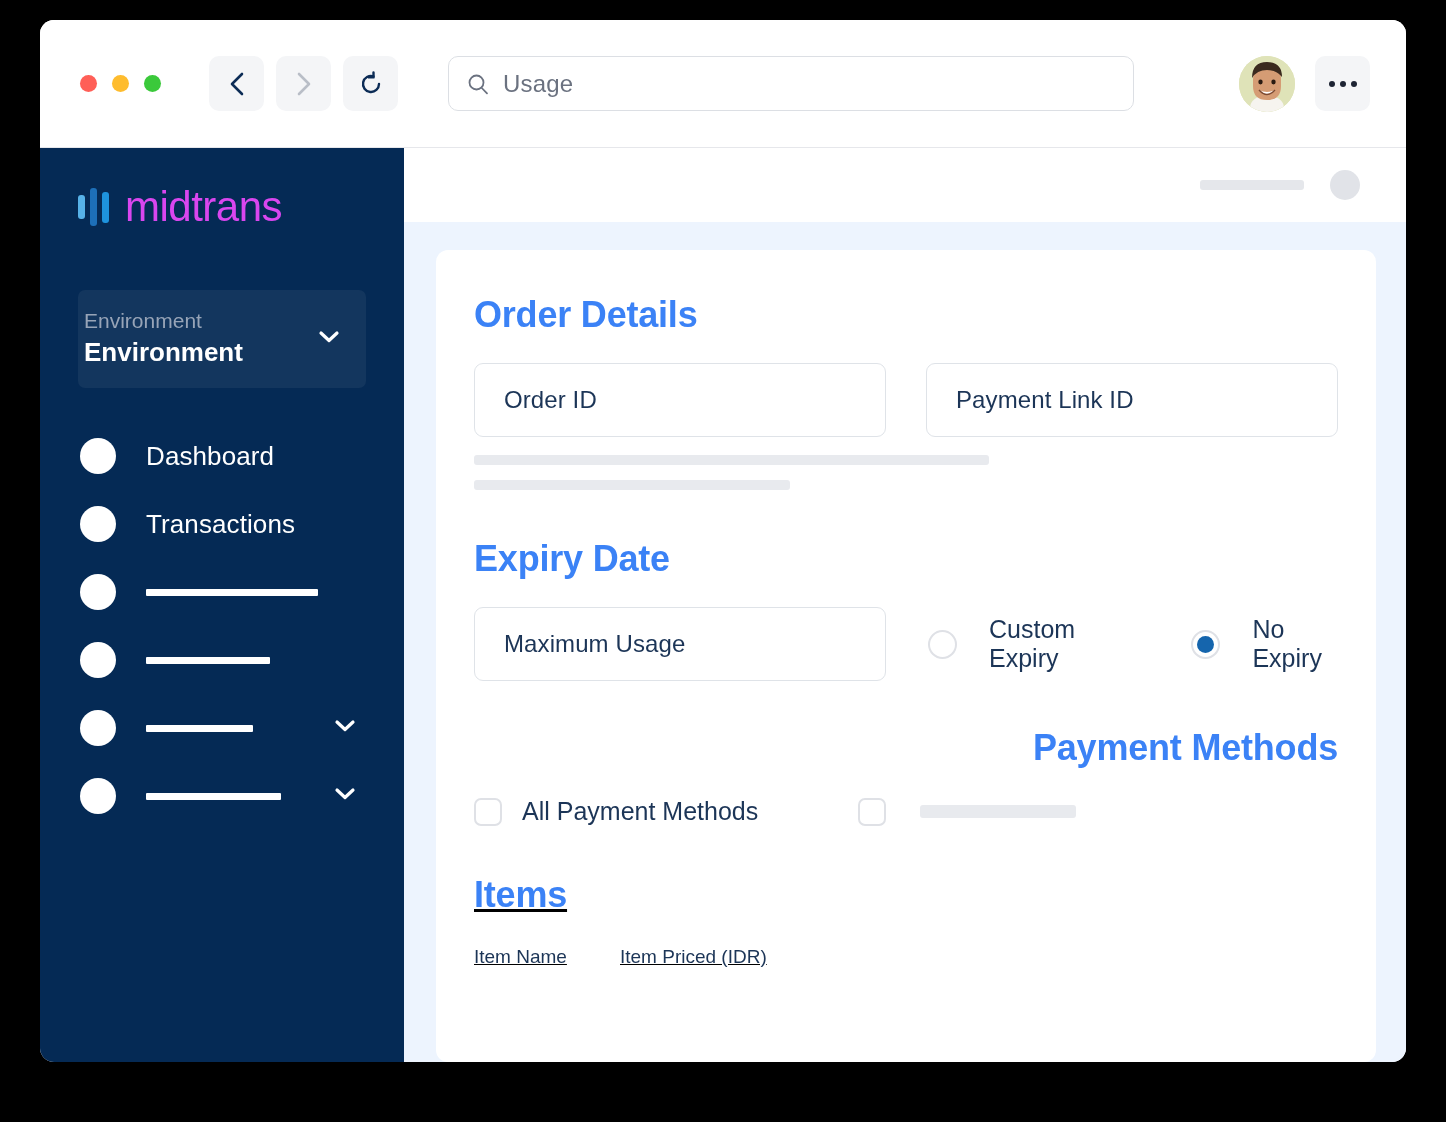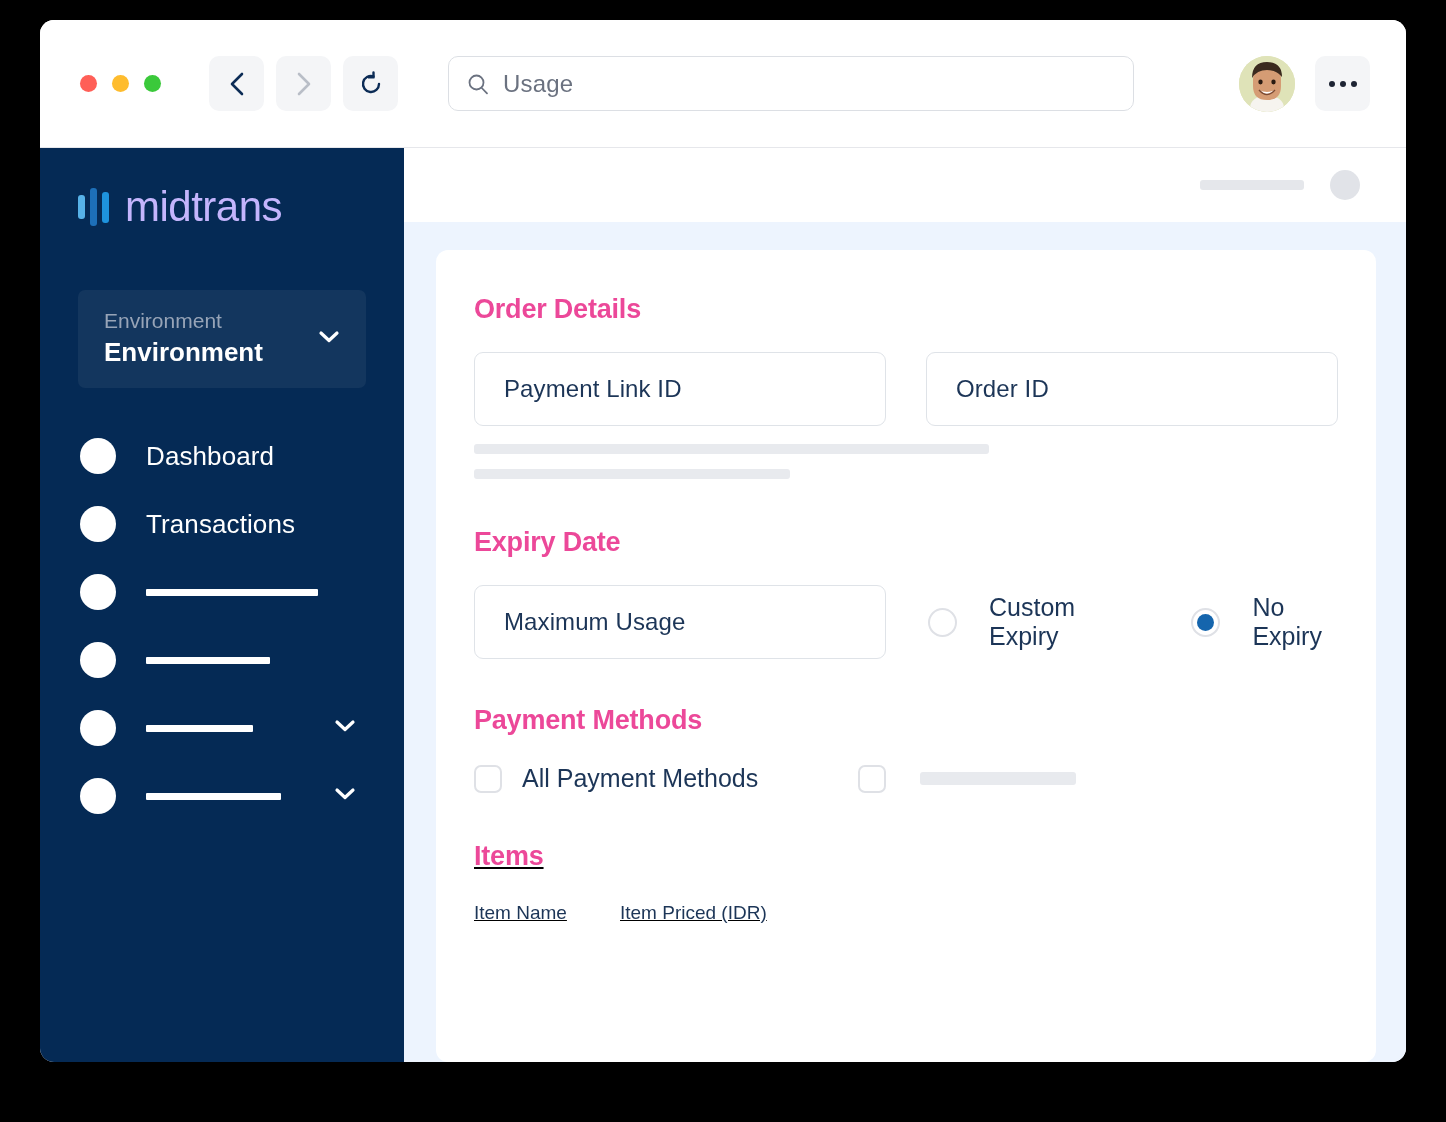--- a/index.html
+++ b/index.html
@@ -113,32 +113,32 @@
     gap: 16px;
     padding-left: 38px;
     height: 74px;
   }
   .logo-bars { display: flex; align-items: center; gap: 5px; height: 40px; }
   .lb { width: 7px; border-radius: 3px; }
   .lb1 { height: 24px; background: #57b2e8; }
   .lb2 { height: 38px; background: #1d6fb8; }
   .lb3 { height: 31px; background: #1e93dd; }
   .logo-text {
-    color: #c4b5fd;
+    color: #d946ef;
     font-size: 42px;
     font-weight: 400;
     letter-spacing: -0.5px;
   }
 
   .env-select {
     margin: 46px 38px 0 38px;
     background: #13365e;
     border-radius: 7px;
     height: 98px;
-    padding: 17px 26px;
+    padding: 17px 6px;
     position: relative;
   }
   .env-label { color: #97a4b7; font-size: 21px; line-height: 1.3; }
   .env-value { color: #ffffff; font-size: 26px; font-weight: 700; margin-top: 3px; }
   .env-chevron {
     position: absolute;
     right: 26px;
     top: 50%;
     transform: translateY(-50%);
   }
@@ -216,23 +216,23 @@
 
   .card {
     background: #ffffff;
     border-radius: 12px;
     height: 100%;
     padding: 44px 38px 0 38px;
     overflow: hidden;
   }
 
   .section-title {
-    font-size: 27px;
+    font-size: 36px;
     font-weight: 700;
-    color: #ec4899;
+    color: #3b82f6;
     letter-spacing: -0.2px;
   }
 
   
   .field-row {
     display: flex;
     gap: 40px;
     margin-top: 27px;
   }
   .field-box {
@@ -283,21 +283,21 @@
   }
   .radio-circle.checked { border-color: #dfe1e6; }
   .radio-inner {
     width: 17px; height: 17px;
     border-radius: 50%;
     background: #1565ad;
   }
   .radio-label { font-size: 25px; color: #1c3557; }
 
   
-  .pm-block { margin-top: 46px; }
+  .pm-block { margin-top: 46px; text-align: right; }
   .pm-row {
     display: flex;
     align-items: center;
     margin-top: 28px;
   }
   .pm-item { display: flex; align-items: center; gap: 20px; }
   .pm-item.second { margin-left: 100px; }
   .checkbox {
     width: 28px; height: 28px;
     border: 2px solid #dfe1e6;
@@ -473,25 +473,25 @@
         <span class="topbar-avatar"></span>
       </div>
 
       <div class="content-wrap">
         <div class="card">
 
           <div>
             <h2 class="section-title">Order Details</h2>
 
             <div class="field-row">
+              <div class="field-box w-right">
+                <span class="field-label">Order ID</span>
+              </div>
               <div class="field-box w-left">
                 <span class="field-label">Payment Link ID</span>
-              </div>
-              <div class="field-box w-right">
-                <span class="field-label">Order ID</span>
               </div>
             </div>
 
             <div class="skeleton-line sk-w1"></div>
             <div class="skeleton-line sk-w2"></div>
           </div>
 
           <div class="expiry-block">
             <h2 class="section-title">Expiry Date</h2>
 

